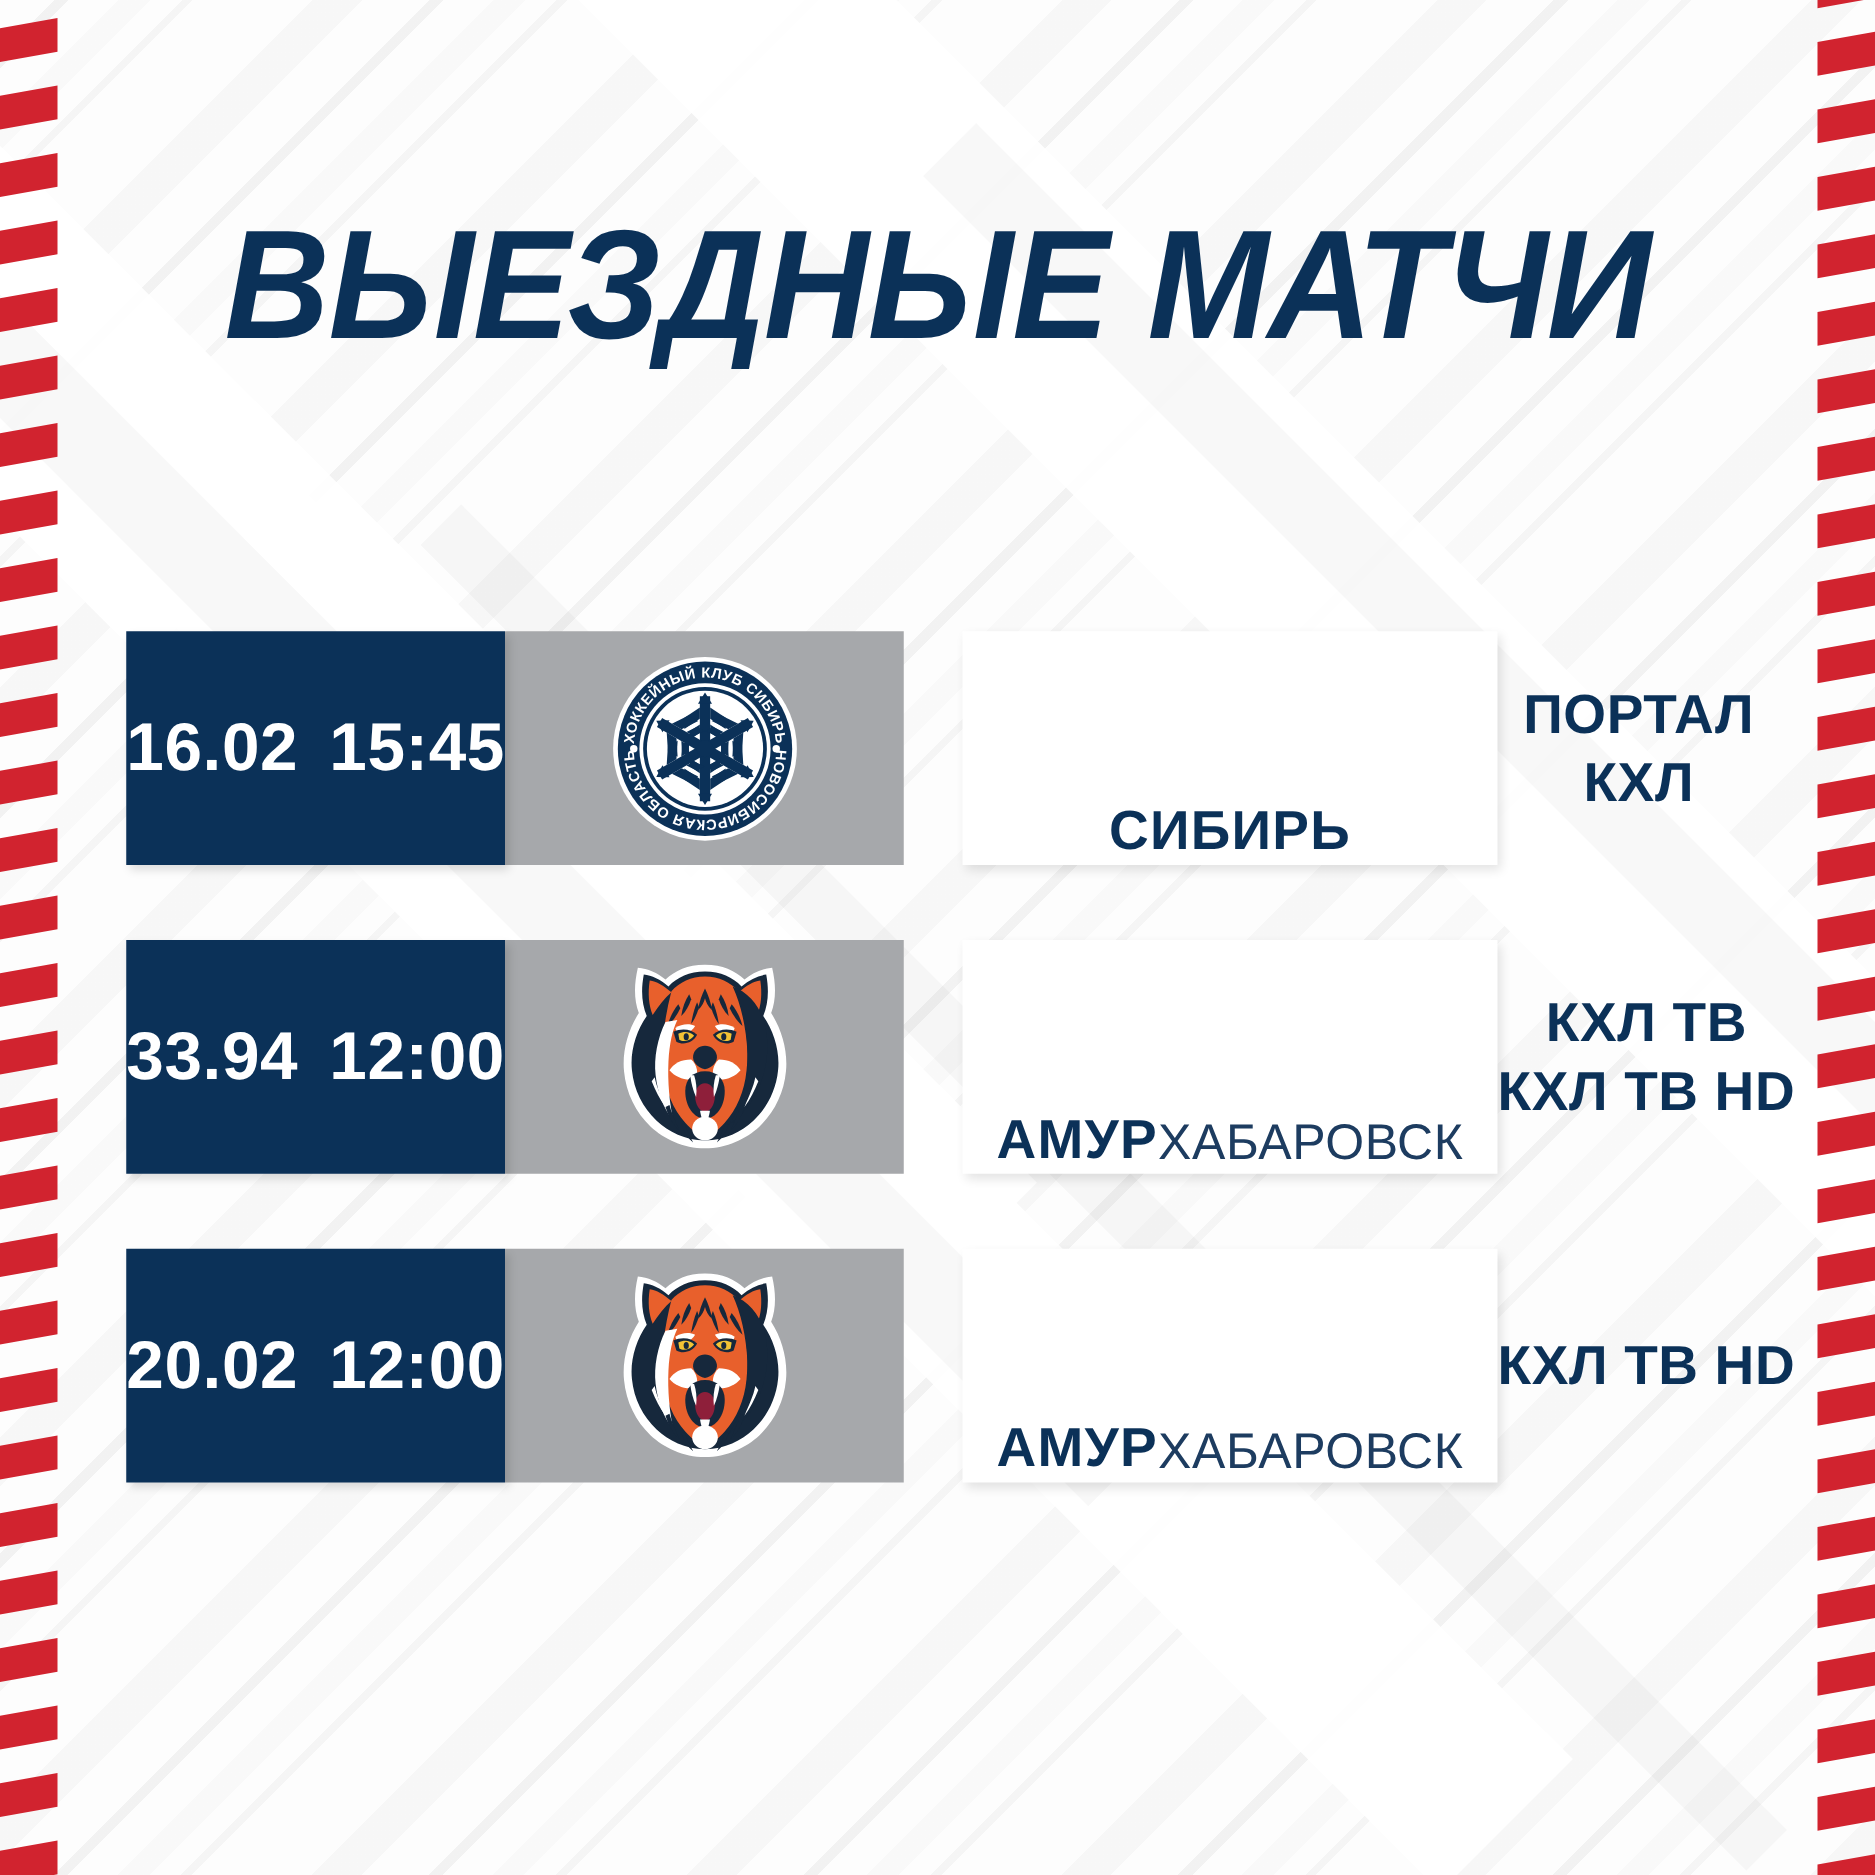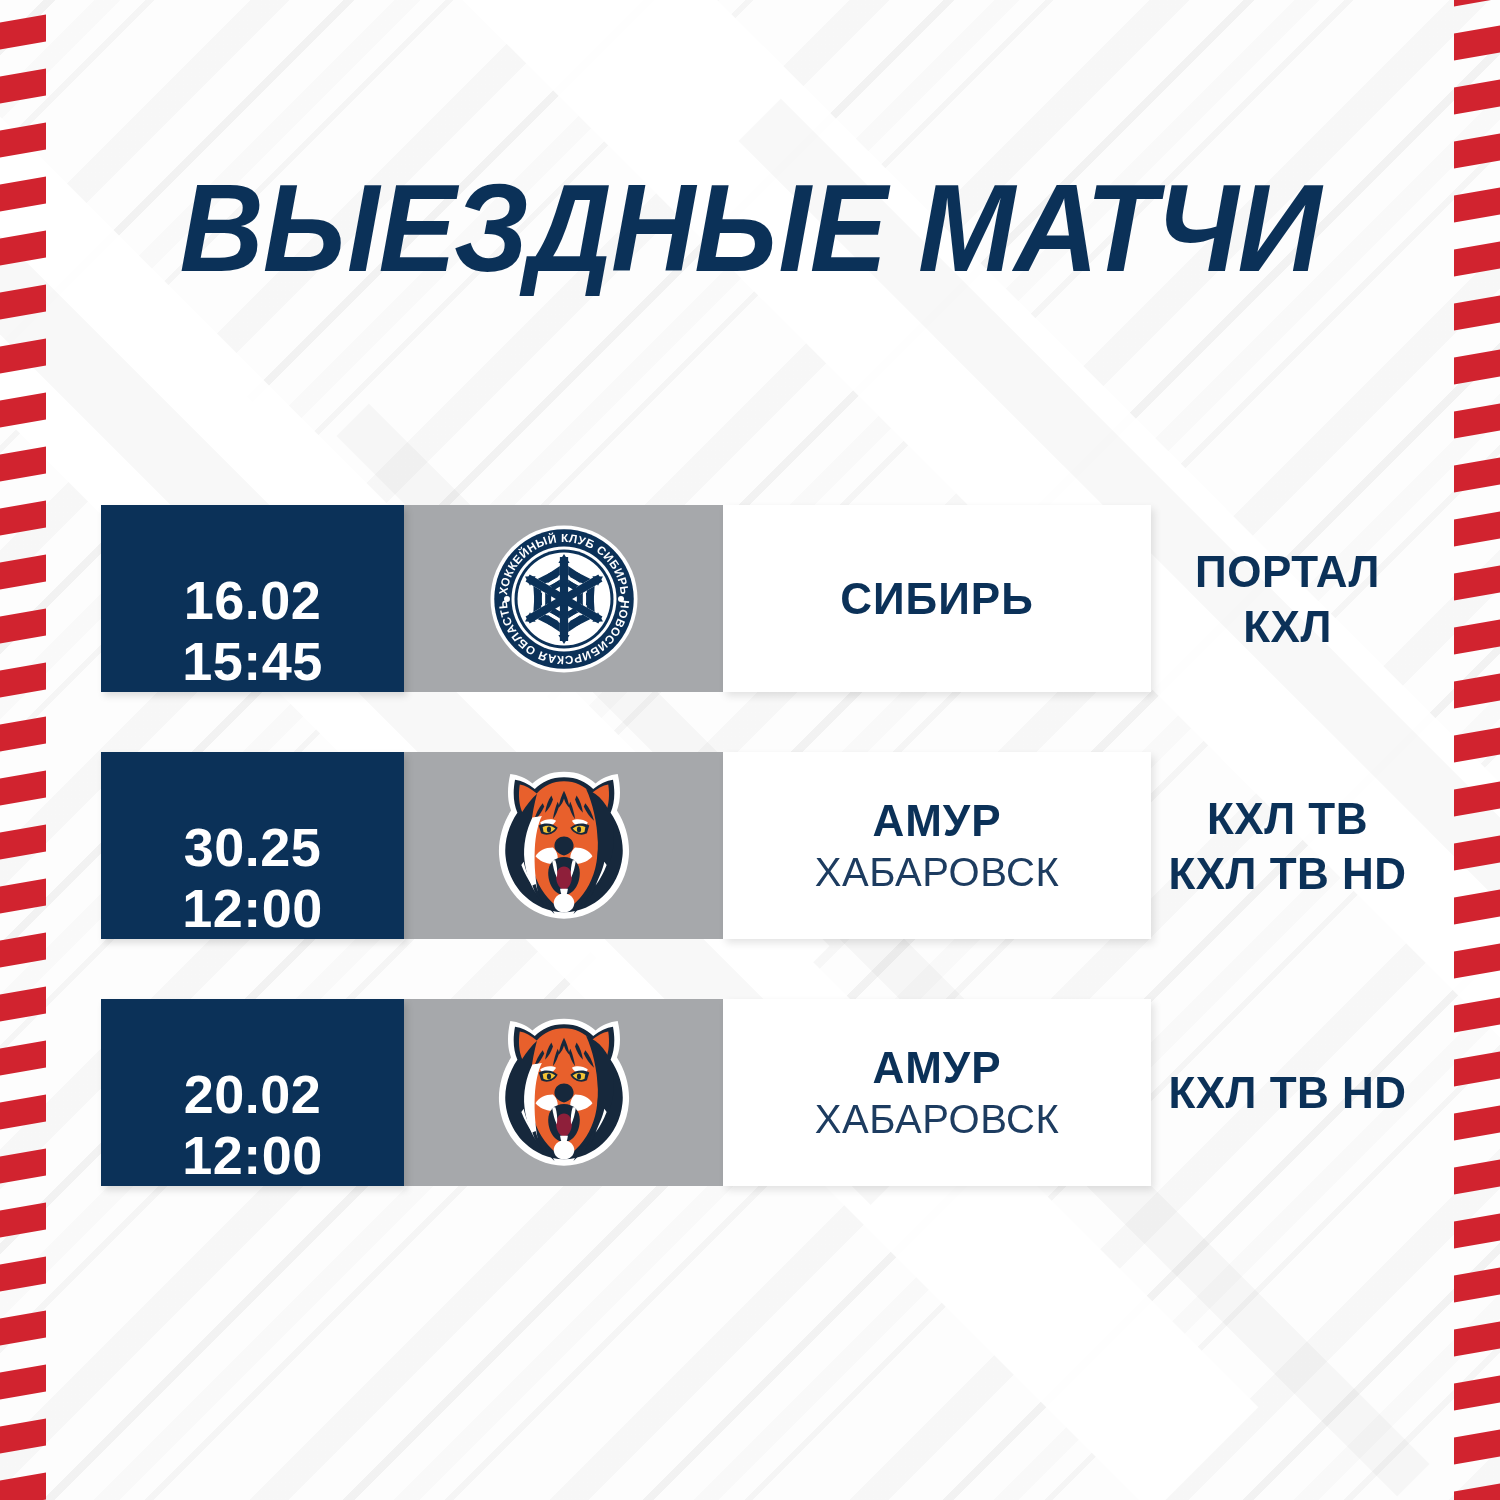--- a/index.html
+++ b/index.html
@@ -110,23 +110,23 @@
     align-items:stretch;
   }
   .spacer-left { width:101px; flex:0 0 101px; }
 
   .date-cell {
     flex:0 0 303px;
     width:303px;
     background:#0b3158;
     color:#ffffff;
     display:flex;
-    flex-direction:column;
+    flex-direction:row;
     align-items:center;
-    justify-content:flex-end;
+    justify-content:space-between;
     box-shadow:3px 4px 7px rgba(0,0,0,0.13);
     position:relative;
     z-index:2;
   }
   .date-cell .d-date,
   .date-cell .d-time {
     font-size:54px;
     font-weight:bold;
     line-height:1.13;
     letter-spacing:0.5px;
@@ -142,26 +142,26 @@
     position:relative;
     z-index:1;
   }
   .logo-cell svg { display:block; }
 
   .team-cell {
     flex:0 0 428px;
     width:428px;
     background:#ffffff;
     display:flex;
-    flex-direction:column;
-    align-items:center;
+    align-items:flex-end;
     justify-content:center;
     box-shadow:3px 4px 8px rgba(0,0,0,0.11);
     position:relative;
     z-index:2;
+    margin-left:47px;
   }
   .team-name {
     font-size:44px;
     font-weight:bold;
     color:#0b3158;
     letter-spacing:1px;
     line-height:1.22;
   }
   .team-city {
     font-size:40px;
@@ -314,21 +314,21 @@
         <div class="team-name">СИБИРЬ</div>
       </div>
       <div class="bc-cell">
         <div class="bc-line">ПОРТАЛ</div>
         <div class="bc-line">КХЛ</div>
       </div>
     </div>
     <div class="match-row">
       <div class="spacer-left"></div>
       <div class="date-cell">
-        <div class="d-date">30.25</div>
+        <div class="d-date">33.94</div>
         <div class="d-time">12:00</div>
       </div>
       <div class="logo-cell">
         <svg width="158" height="158" viewBox="0 0 200 200" xmlns="http://www.w3.org/2000/svg">
 
     <path fill="#ffffff" d="M100 6
       C 82 6 70 12 60 21 C 52 14 42 10 32 9 C 28 26 28 42 33 55
       C 22 72 16 94 18 114 C 20 136 30 156 45 170
       C 58 182 78 192 100 192 C 122 192 142 182 155 170
       C 170 156 180 136 182 114 C 184 94 178 72 167 55

